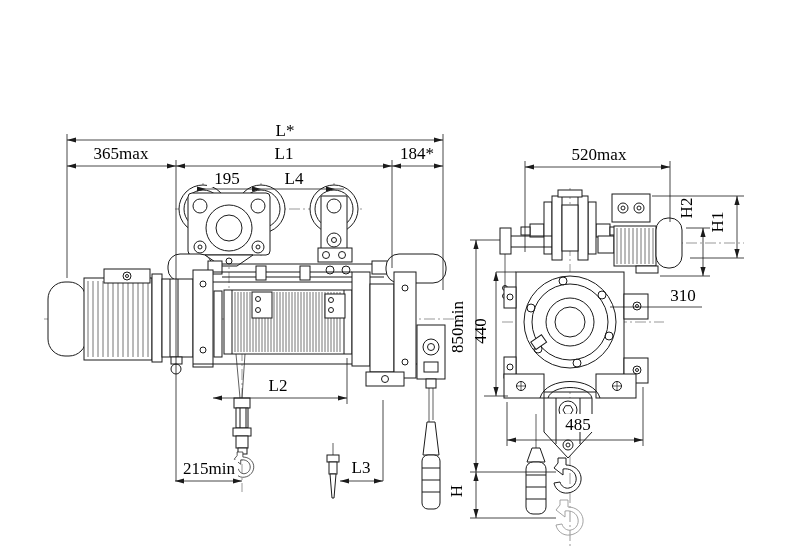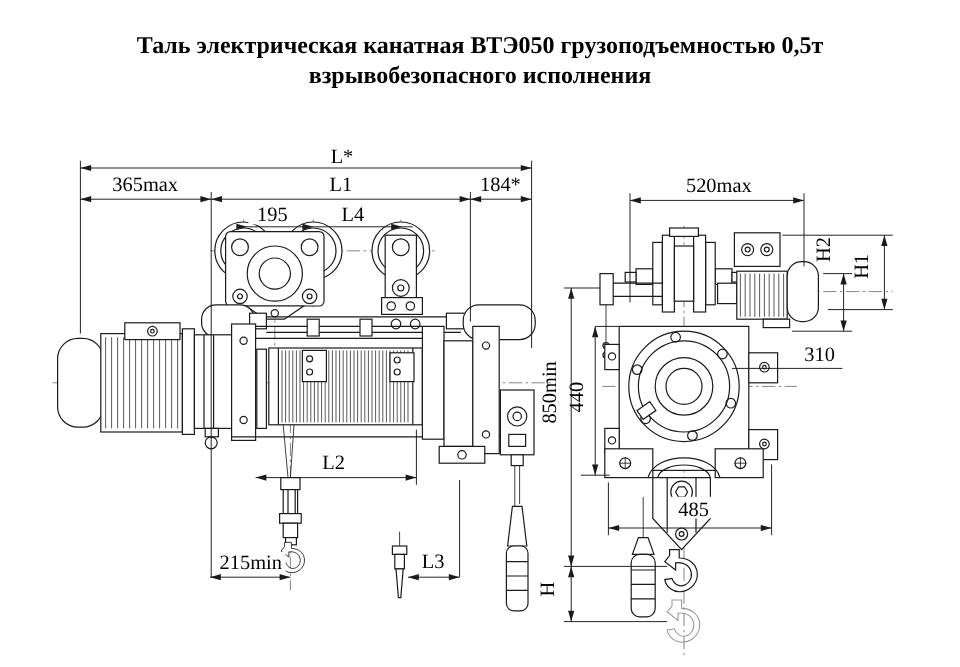--- a/index.html
+++ b/index.html
@@ -17,24 +17,20 @@
   .ghost{stroke:#999;fill:none;stroke-width:.9;}
   .halo{fill:#fff;stroke:none;}
   [data-hatch] path{stroke:#2a2a2a;stroke-width:.65;fill:none;}
   text{font-family:"Liberation Serif",serif;font-size:17px;fill:#000;}
 </style>
 </head>
 <body>
 
 <div class="page">
 
-  <div class="title">
-    <div>Таль электрическая канатная ВТЭ050 грузоподъемностью 0,5т</div>
-    <div>взрывобезопасного исполнения</div>
-  </div>
 
   <svg width="800" height="556" viewBox="0 0 800 556">
     <defs>
       <path id="ah" d="M0 0L9 -2.6L9 2.6Z"></path>
       <path id="hookp" d="M-4 0 h8 v7 c8 0 14 5 15 12 c1 8 -5 15 -13 16 c-7 1 -13 -4 -14 -10 l6 -1 c1 4 5 7 9 6 c5 -1 8 -6 7 -11 c-1 -6 -7 -9 -13 -8 v6 l-9 -7 4 -5 z"></path>
     </defs>
 
     <g>
 
       <g class="cl">

